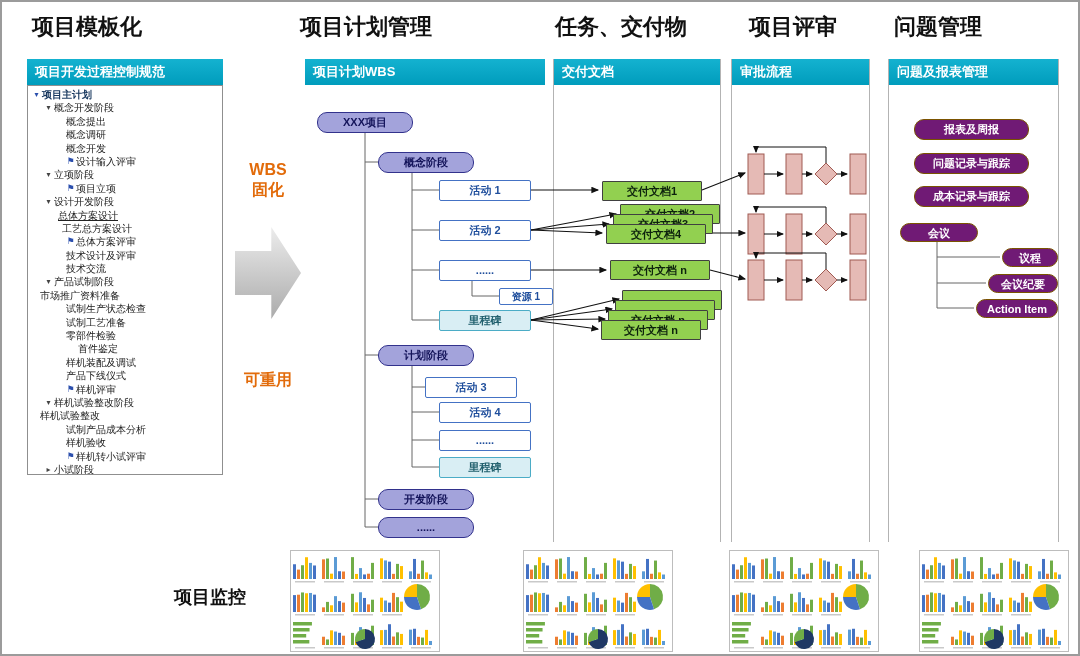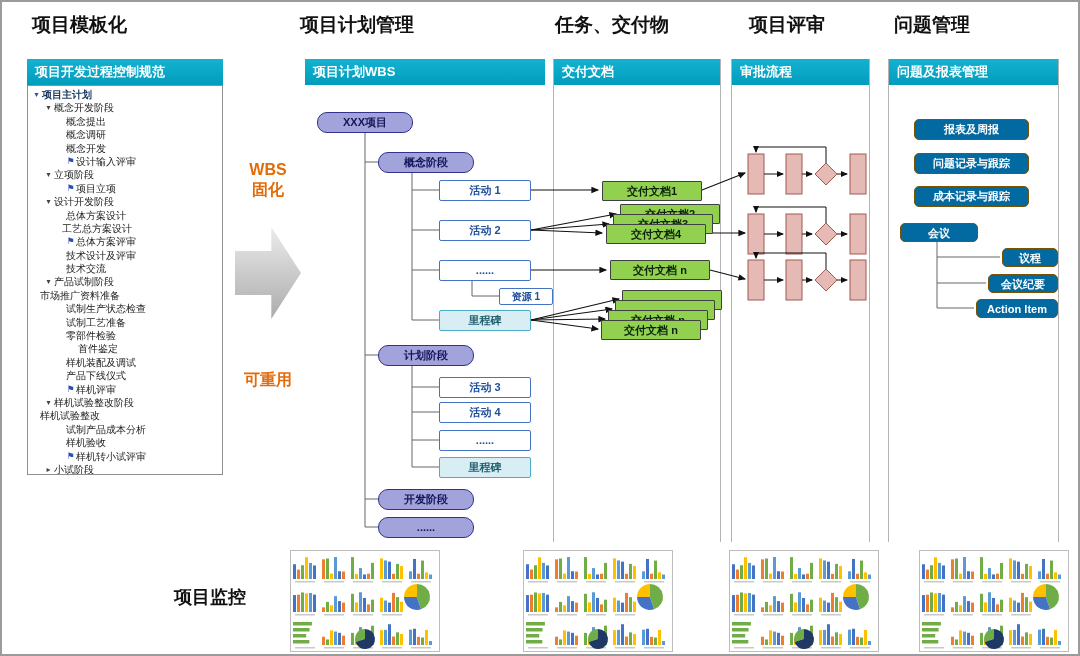--- a/index.html
+++ b/index.html
@@ -1,39 +1,39 @@
 <!DOCTYPE html>
 <html><head>
 <meta charset="utf-8">
 <style>
   html,body{margin:0;padding:0;background:#e9e9e9;}
   #frame{position:relative;width:1080px;height:656px;background:#ffffff;
          border:2px solid #9b9b9b;box-sizing:border-box;overflow:hidden;
          font-family:"Liberation Sans","DejaVu Sans",sans-serif;}
   .abs{position:absolute;}
-  .hdr{font-size:19px;font-weight:bold;color:#111;white-space:nowrap;}
+  .hdr{font-size:22px;font-weight:bold;color:#111;white-space:nowrap;}
   .bar{background:linear-gradient(#14b2d0,#009cbc);color:#fff;font-weight:bold;
        font-size:13px;height:26px;line-height:26px;padding-left:8px;box-sizing:border-box;
        white-space:nowrap;overflow:hidden;}
   .col{border-left:1px solid #b3b3b3;border-right:1px solid #b3b3b3;box-sizing:border-box;background:transparent;}
   .panel{border:1px solid #8f8f8f;background:#fff;box-sizing:border-box;}
   .tree-row{height:13.4px;line-height:13.4px;font-size:10px;color:#222;
             white-space:nowrap;overflow:hidden;display:flex;align-items:center;}
   .tmk{display:inline-block;width:11px;font-size:8px;color:#444;text-align:center;flex:0 0 11px;}
   .t-root{font-weight:bold;color:#17375e;}
   .t-root .tmk{color:#2b4fad;}
   .t-phase{color:#1a1a1a;}
   .t-milestone .tmk{color:#2b4fad;font-size:9px;}
   .box{box-sizing:border-box;text-align:center;font-size:11px;font-weight:bold;
        white-space:nowrap;overflow:hidden;z-index:2;}
   .pbox{background:#a3a3db;border:1px solid #32328c;color:#14145a;border-radius:10px;line-height:19px;}
   .abox{background:#ffffff;border:1px solid #4472c4;color:#1f4e9c;border-radius:2px;line-height:19px;}
   .mbox{background:#d9eef4;border:1px solid #4bacc6;color:#21606e;border-radius:2px;line-height:19px;}
   .gbox{background:#92d050;border:1px solid #404040;color:#0d230d;border-radius:1px;line-height:18px;}
-  .bbox{background:#0369a1;border:1px solid #7a5300;color:#ffffff;border-radius:5px;line-height:19px;}
+  .bbox{background:#701a75;border:1px solid #7a5300;color:#ffffff;border-radius:10px;line-height:19px;}
   .orange{color:#e26b0a;font-weight:bold;font-size:16px;text-align:center;line-height:20px;}
   .big-arrow{background:linear-gradient(#ececec,#ababab);
              clip-path:polygon(0 26%,55% 26%,55% 0,100% 50%,55% 100%,55% 74%,0 74%);}
   .thumb{background:#fff;border:1px solid #bdbdbd;box-sizing:border-box;z-index:2;}
   svg.overlay{position:absolute;left:0;top:0;z-index:1;pointer-events:none;}
 </style>
 </head>
 <body>
 
 <div id="frame">
@@ -88,21 +88,21 @@
     <span class="tlb">立项阶段</span>
   </div>
         <div class="tree-row t-milestone" style="padding-left: 36px;">
     <span class="tmk">⚑</span>
     <span class="tlb">项目立项</span>
   </div>
         <div class="tree-row t-phase" style="padding-left: 14px;">
     <span class="tmk">▾</span>
     <span class="tlb">设计开发阶段</span>
   </div>
-        <div class="tree-row t-task" style="padding-left: 26px;">
+        <div class="tree-row t-task" style="padding-left: 18px; text-decoration: underline;">
     <span class="tmk"></span>
     <span class="tlb">总体方案设计</span>
   </div>
         <div class="tree-row t-task" style="padding-left: 22px;">
     <span class="tmk"></span>
     <span class="tlb">工艺总方案设计</span>
   </div>
         <div class="tree-row t-milestone" style="padding-left: 36px;">
     <span class="tmk">⚑</span>
     <span class="tlb">总体方案评审</span>
@@ -255,21 +255,21 @@
   </svg>
 
   <div class="abs box pbox" style="left:315px;top:110px;width:96px;height:21px;">XXX项目</div>
   <div class="abs box pbox" style="left:376px;top:150px;width:96px;height:21px;">概念阶段</div>
   <div class="abs box abox" style="left:437px;top:178px;width:92px;height:21px;">活动 1</div>
   <div class="abs box abox" style="left:437px;top:218px;width:92px;height:21px;">活动 2</div>
   <div class="abs box abox" style="left:437px;top:258px;width:92px;height:21px;">......</div>
   <div class="abs box abox" style="left:497px;top:286px;width:54px;height:17px;line-height:15px;font-size:10px;">资源 1</div>
   <div class="abs box mbox" style="left:437px;top:308px;width:92px;height:21px;">里程碑</div>
   <div class="abs box pbox" style="left:376px;top:343px;width:96px;height:21px;">计划阶段</div>
-  <div class="abs box abox" style="left:437px;top:375px;width:92px;height:21px;">活动 3</div>
+  <div class="abs box abox" style="left:423px;top:375px;width:92px;height:21px;">活动 3</div>
   <div class="abs box abox" style="left:437px;top:400px;width:92px;height:21px;">活动 4</div>
   <div class="abs box abox" style="left:437px;top:428px;width:92px;height:21px;">......</div>
   <div class="abs box mbox" style="left:437px;top:455px;width:92px;height:21px;">里程碑</div>
   <div class="abs box pbox" style="left:376px;top:487px;width:96px;height:21px;">开发阶段</div>
   <div class="abs box pbox" style="left:376px;top:515px;width:96px;height:21px;">......</div>
 
   <div class="abs box gbox" style="left:600px;top:179px;width:100px;height:20px;">交付文档1</div>
   <div class="abs box gbox" style="left:618px;top:202px;width:100px;height:20px;">交付文档2</div>
   <div class="abs box gbox" style="left:611px;top:212px;width:100px;height:20px;">交付文档3</div>
   <div class="abs box gbox" style="left:604px;top:222px;width:100px;height:20px;">交付文档4</div>

